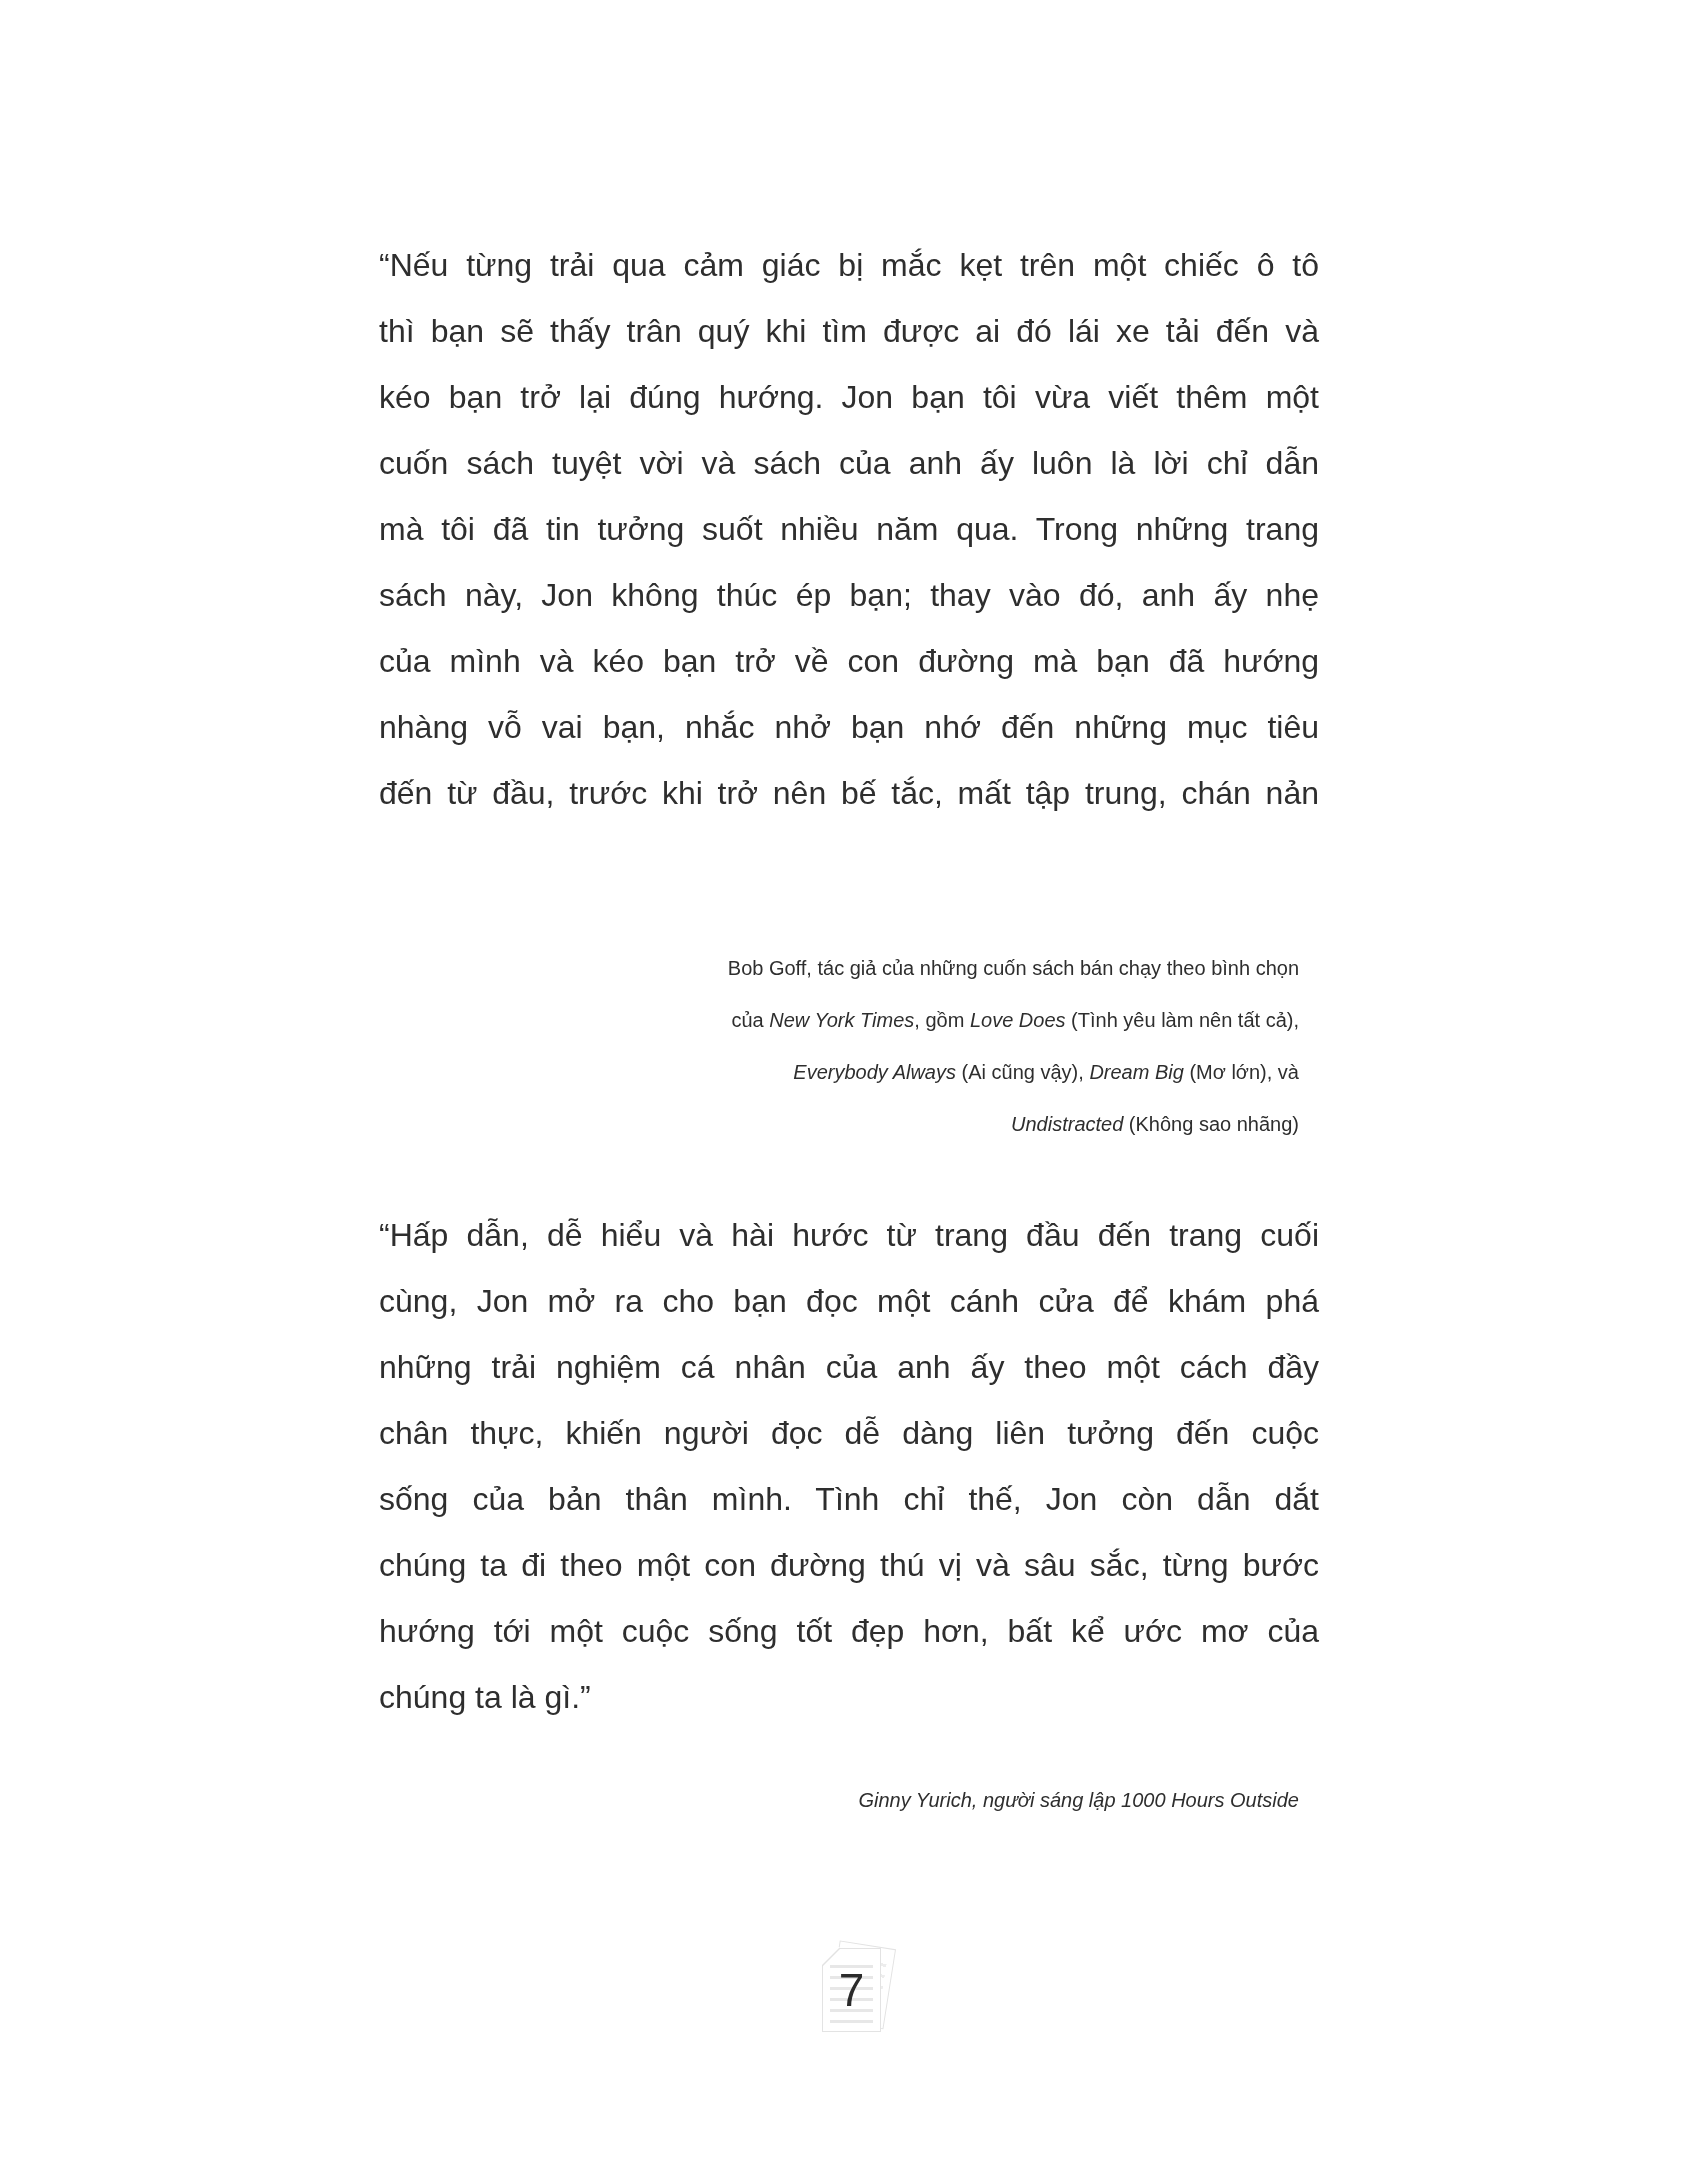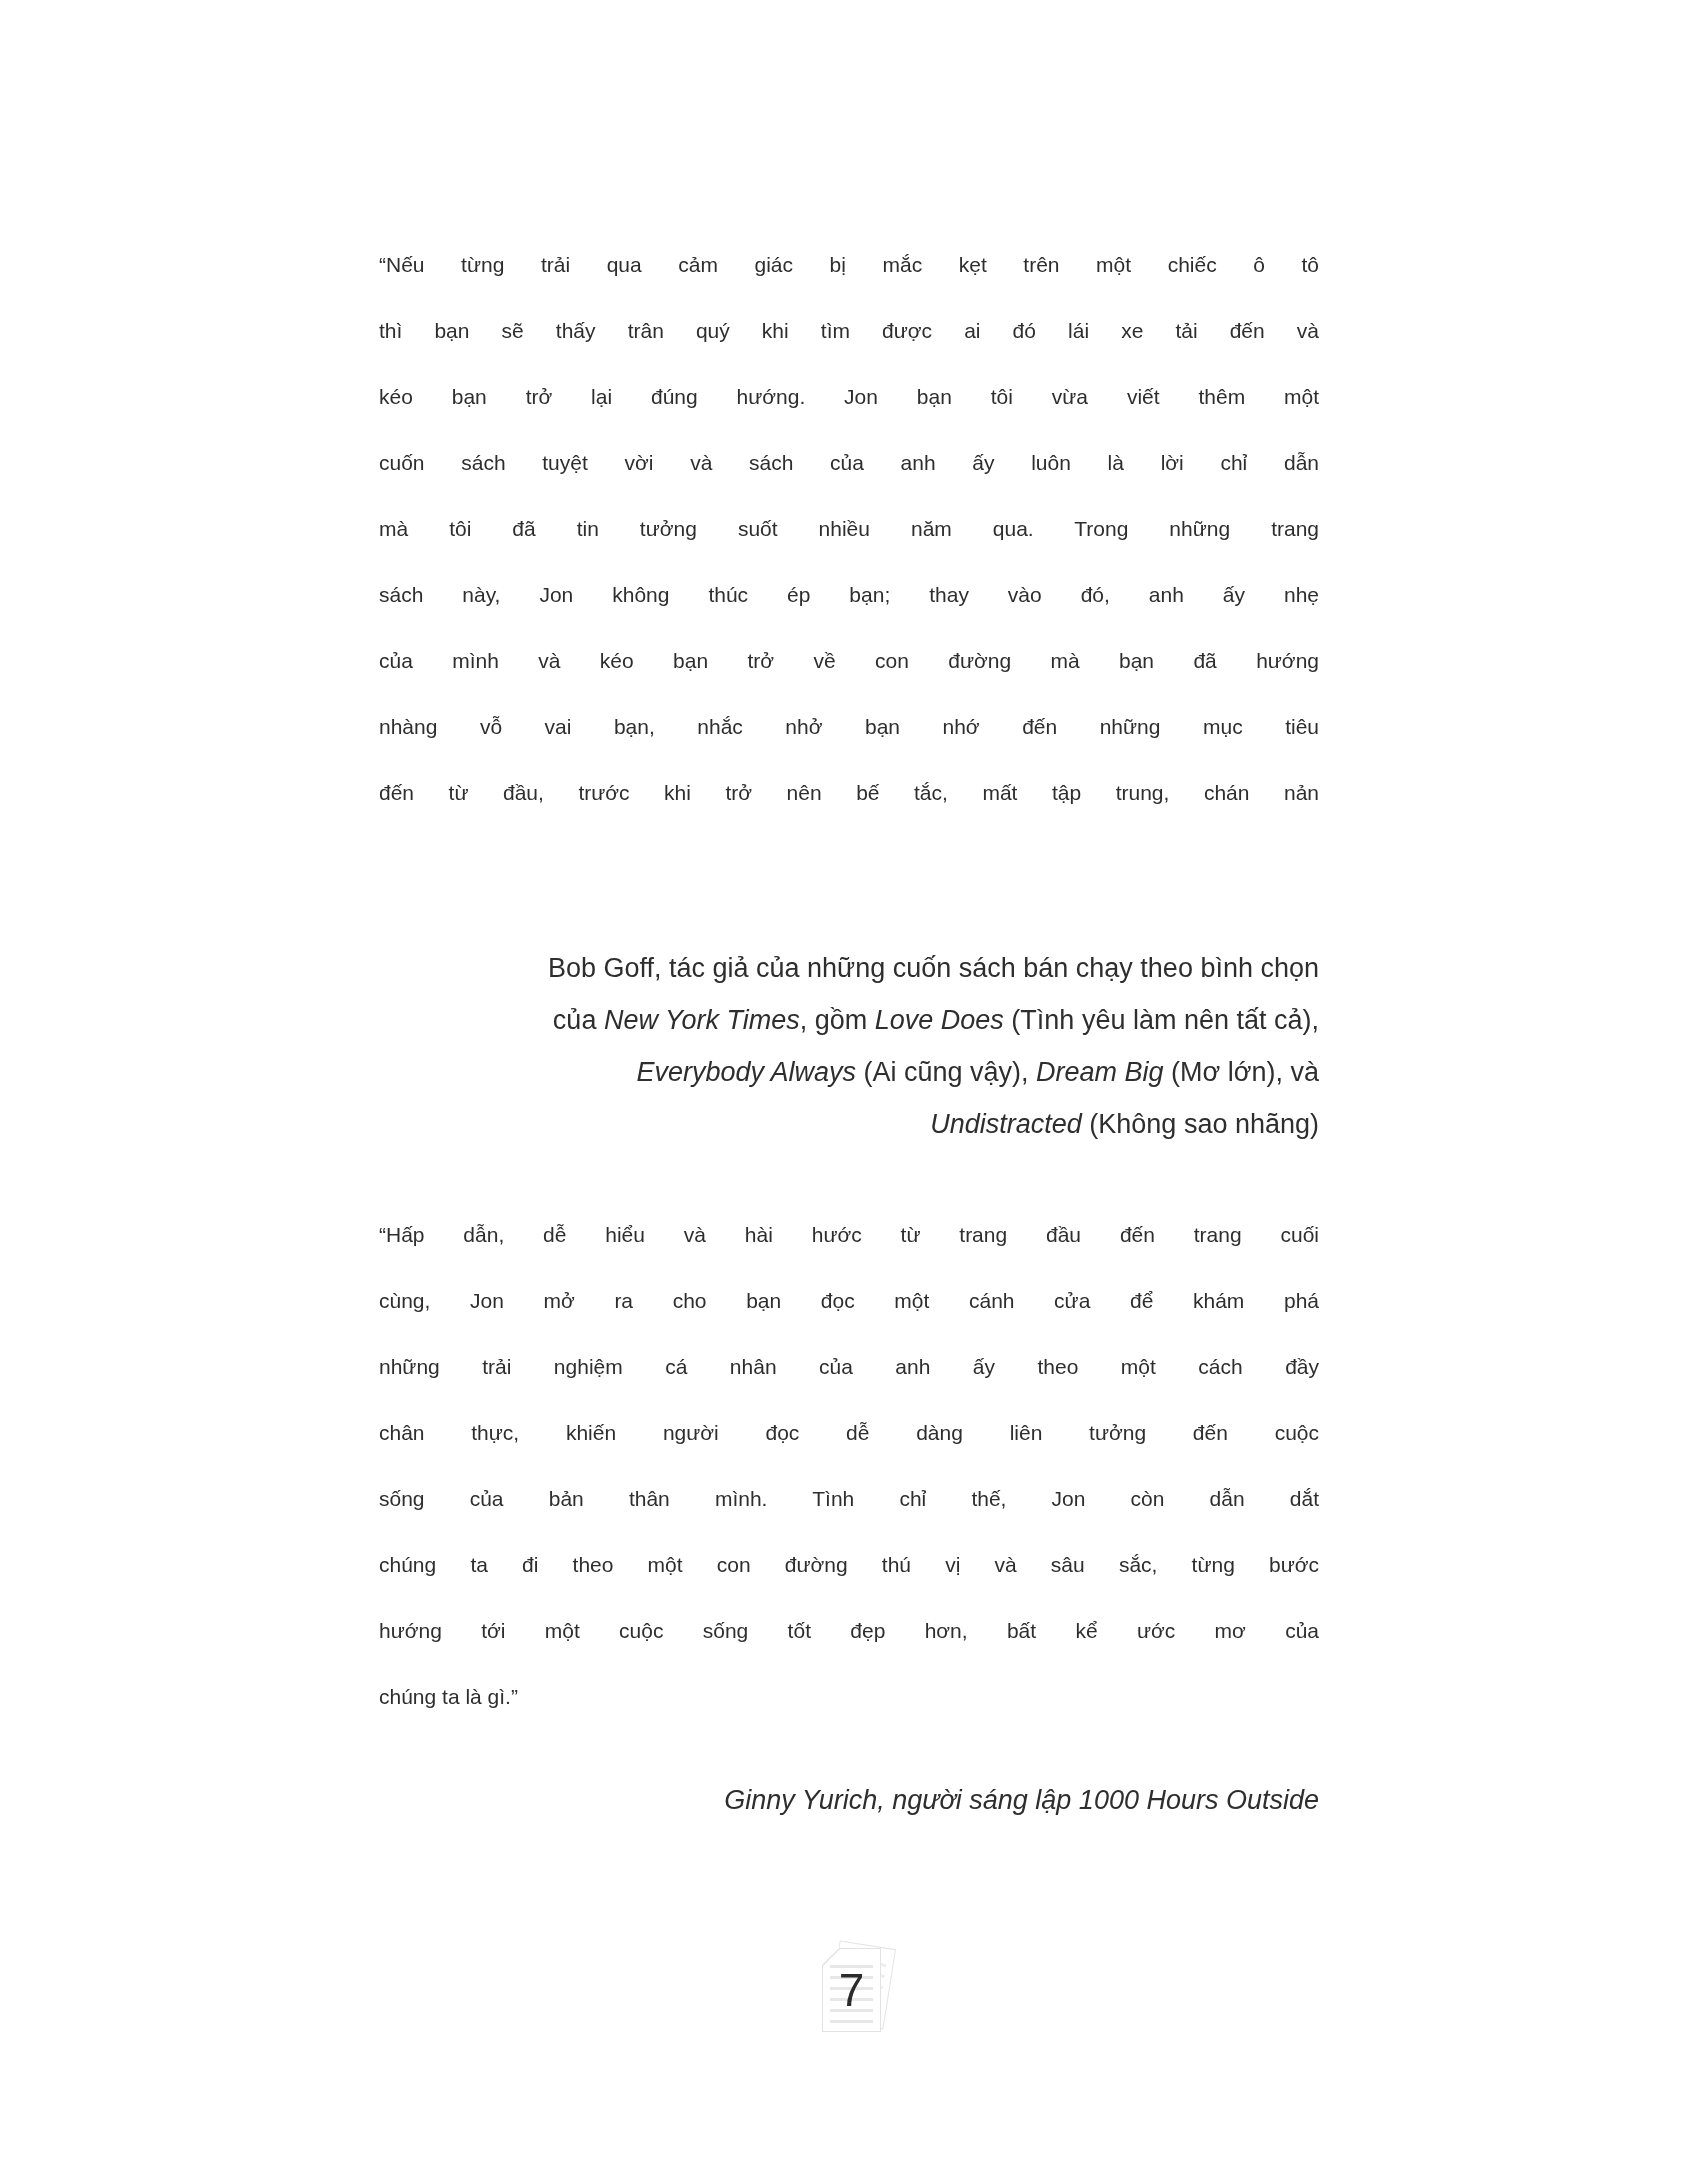--- a/index.html
+++ b/index.html
@@ -8,35 +8,35 @@
     width:1683px; height:2178px;
     background:#ffffff;
     font-family:"Liberation Sans", sans-serif;
     color:#2e2e2e;
     overflow:hidden;
   }
   
   .quote {
     position:absolute;
     left:379px; width:940px;
-    font-size:21px;
+    font-size:32px;
     line-height:66px;
     font-weight:400;
     color:#2e2e2e;
   }
   .quote .line { text-align:justify; text-align-last:justify; }
   .quote .line.last { text-align-last:left; }
   .quote-1 { top:232px; }
   .quote-2 { top:1202px; }
 
   
   .attr {
     position:absolute;
-    left:379px; width:940px;
-    font-size:27px;
+    left:359px; width:940px;
+    font-size:20px;
     line-height:52px;
     color:#2e2e2e;
   }
   .attr .line { text-align:right; }
   .attr em { }
   .attr-1 { top:942px; }
   .attr-2 { top:1774px;font-style:italic; }
 
   
   .footer { position:absolute; left:818px; top:1942px; width:79px; height:94px; }

